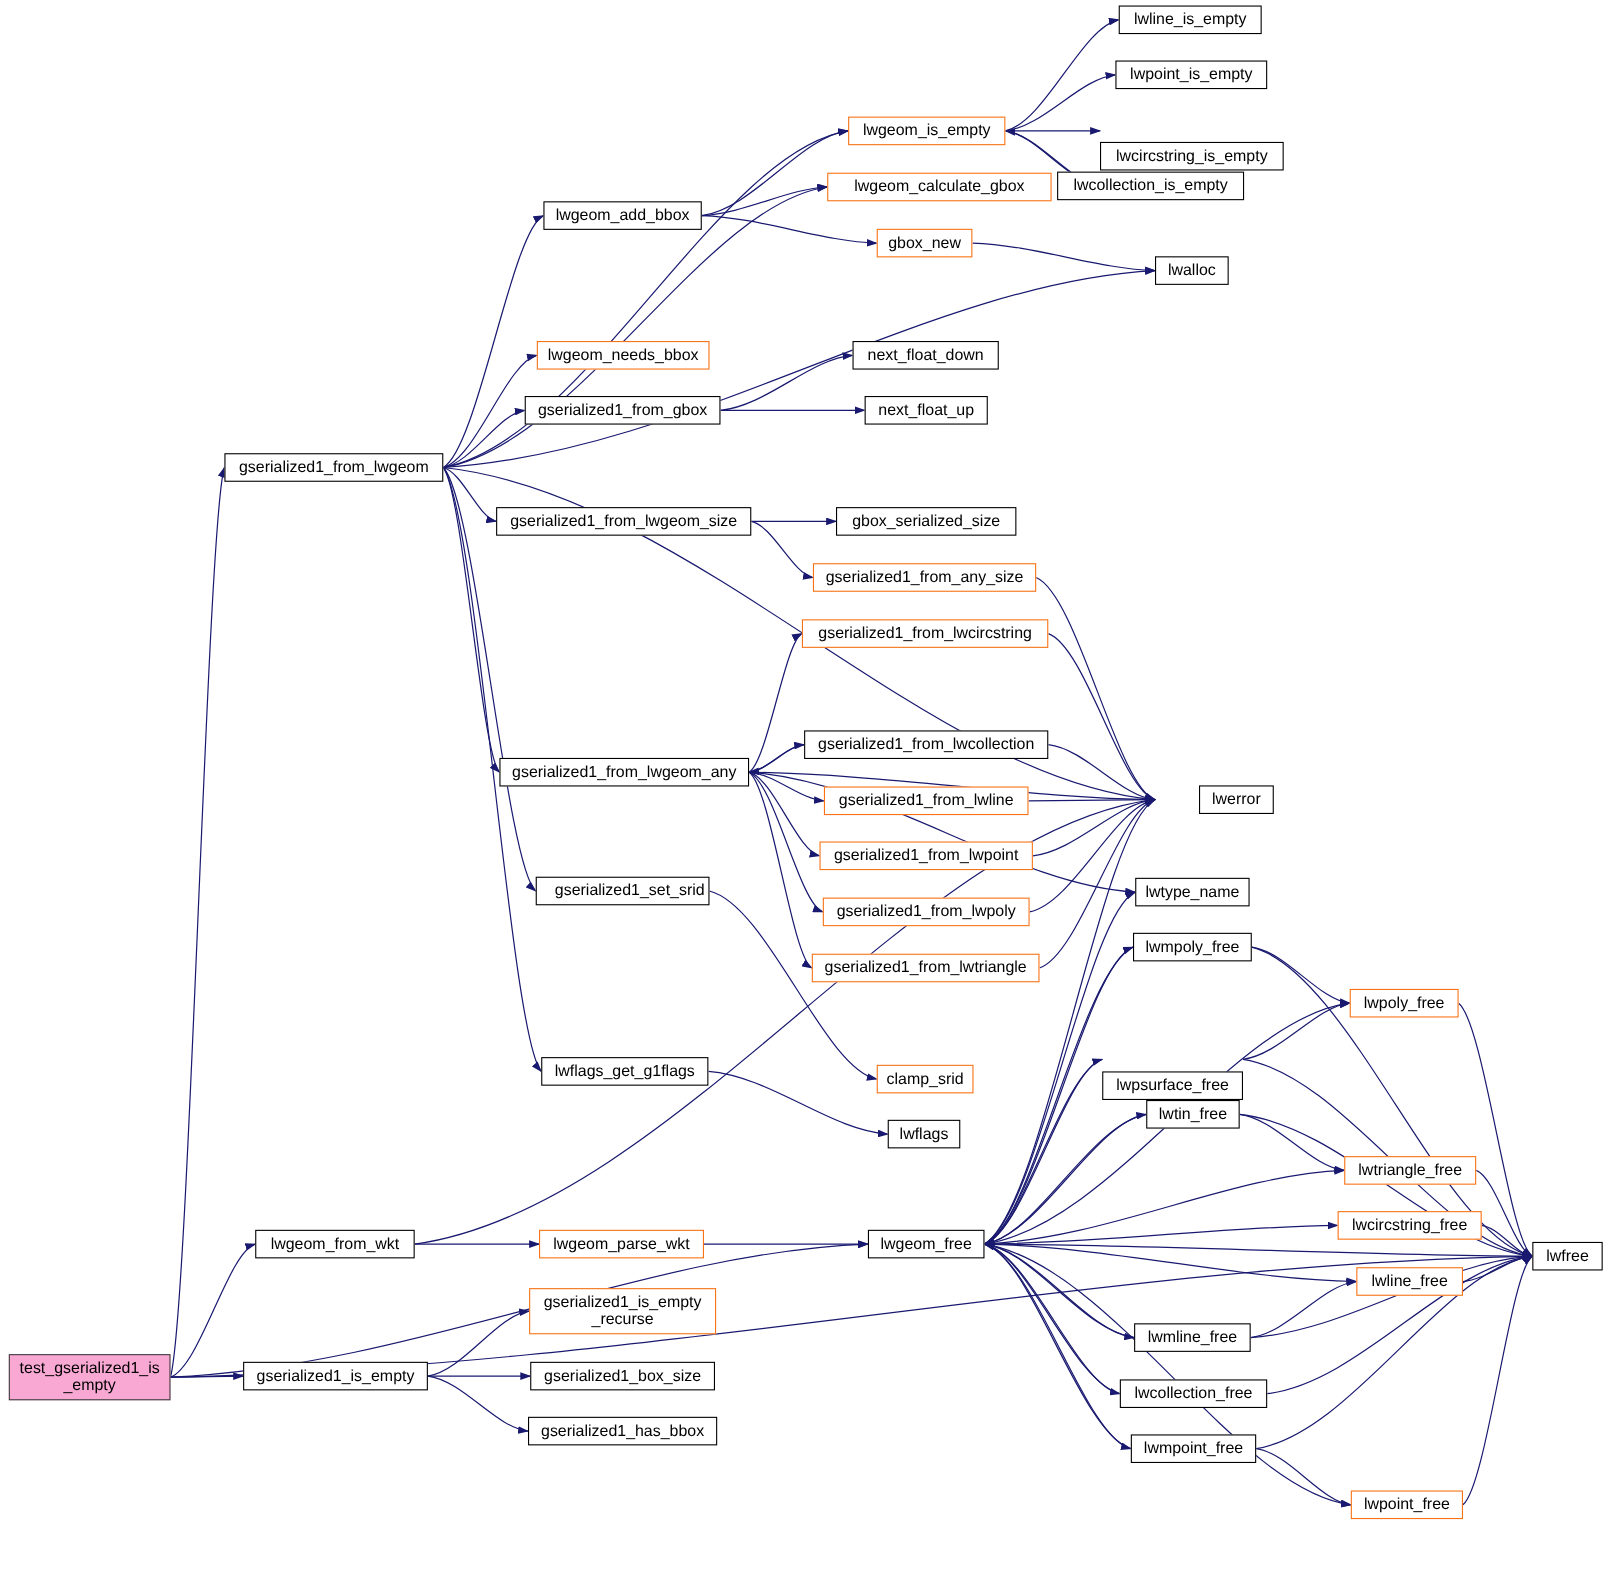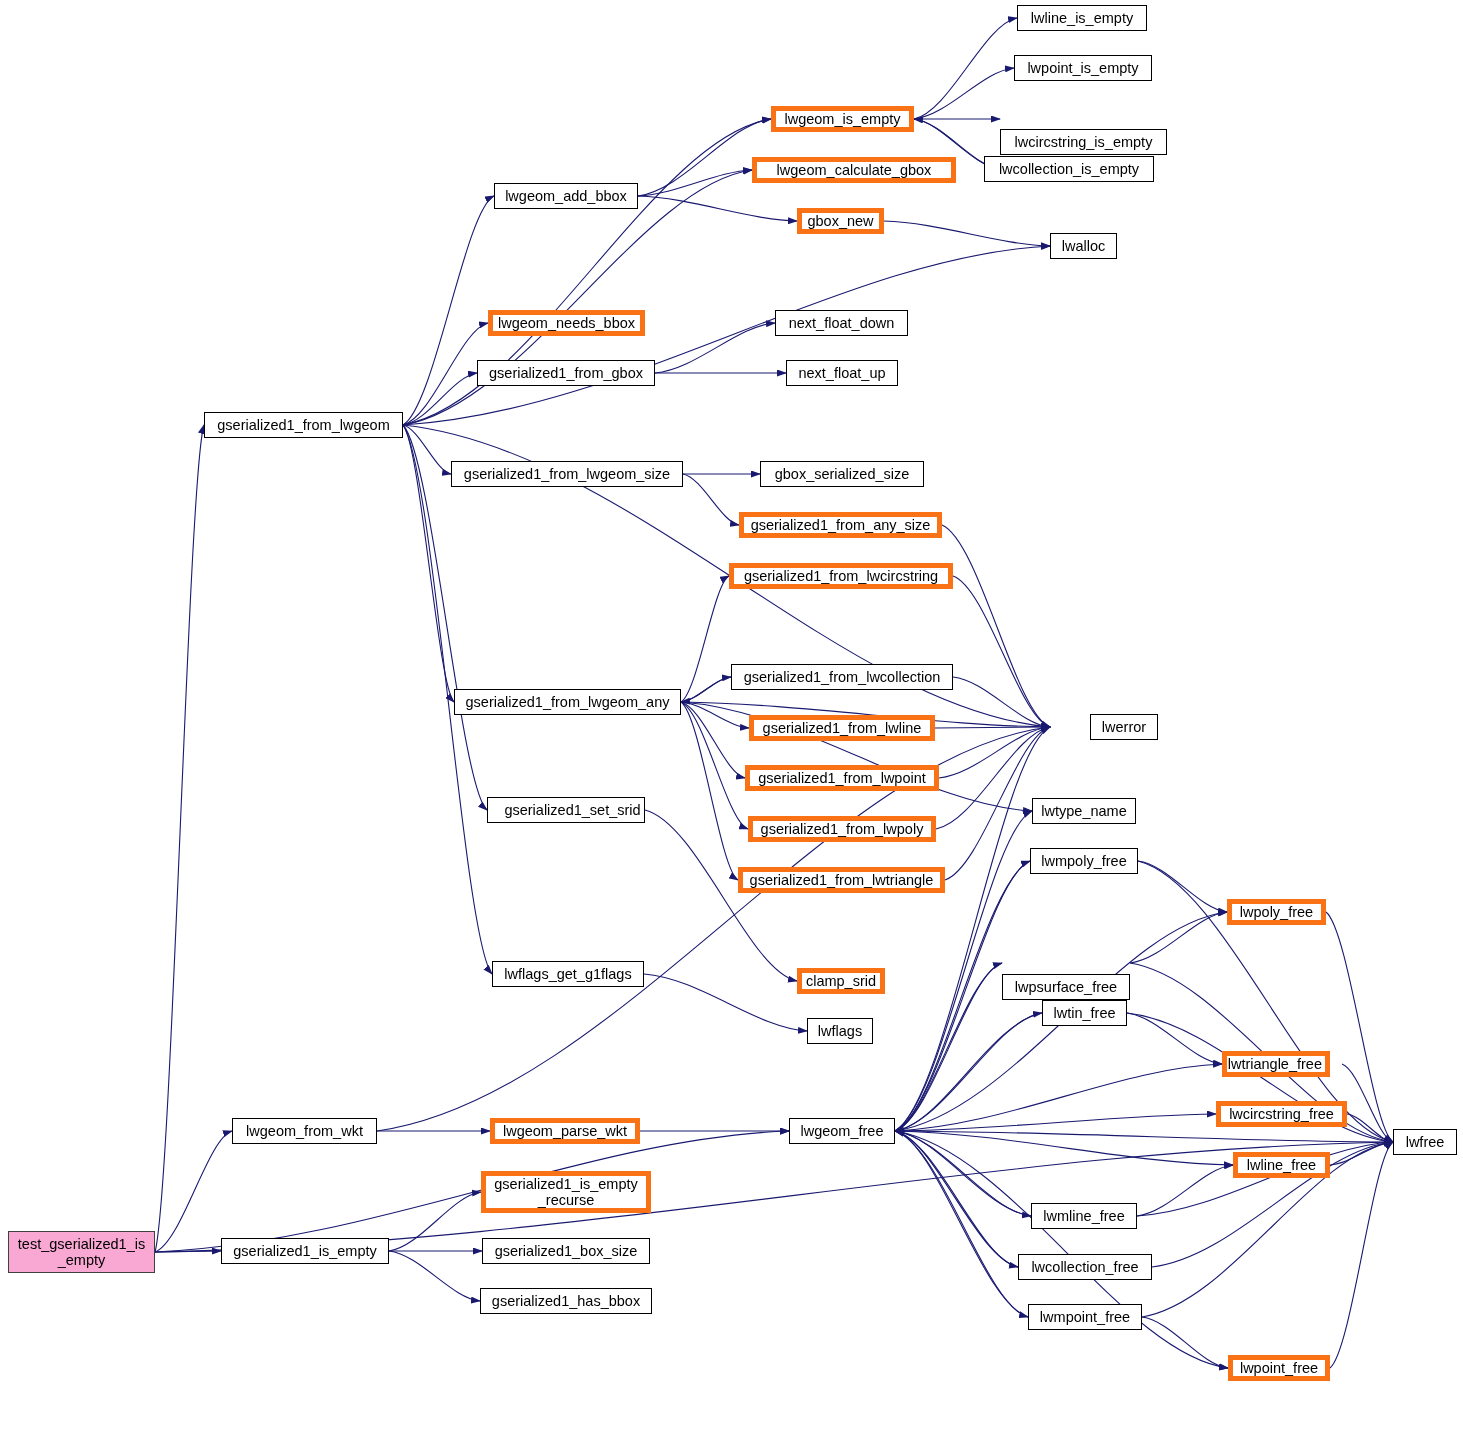--- a/index.html
+++ b/index.html
@@ -30,21 +30,21 @@
     justify-content: center;
     text-align: center;
     font-family: "Liberation Sans", sans-serif;
     font-size: 14.5px;
     color: #000000;
     line-height: 1.12;
     white-space: pre-line;
     cursor: pointer;
   }
   .node-box.red {
-    border: 5px solid #f97316;
+    border: 1px solid #f97316;
   }
   .node-box.root {
     background: #f9a8d4;
     border: 1px solid #404040;
   }
   .node-label {
     display: block;
     padding: 0 3px;
     white-space: pre-line;
   }
@@ -182,28 +182,28 @@
       <div class="node-box red" style="left: 745px; top: 765px; width: 194px; height: 26px;"><span class="node-label">gserialized1_from_lwpoint</span></div>
       <div class="node-box red" style="left: 748px; top: 816px; width: 188px; height: 26px;"><span class="node-label">gserialized1_from_lwpoly</span></div>
       <div class="node-box red" style="left: 738px; top: 867px; width: 207px; height: 26px;"><span class="node-label">gserialized1_from_lwtriangle</span></div>
       <div class="node-box red" style="left: 797px; top: 968px; width: 88px; height: 26px;"><span class="node-label">clamp_srid</span></div>
       <div class="node-box" style="left: 807px; top: 1018px; width: 66px; height: 26px;"><span class="node-label">lwflags</span></div>
       <div class="node-box" style="left: 789px; top: 1118px; width: 106px; height: 26px;"><span class="node-label">lwgeom_free</span></div>
       <div class="node-box" style="left: 1050px; top: 233px; width: 67px; height: 26px;"><span class="node-label">lwalloc</span></div>
       <div class="node-box" style="left: 1017px; top: 5px; width: 130px; height: 26px;"><span class="node-label">lwline_is_empty</span></div>
       <div class="node-box" style="left: 1014px; top: 55px; width: 138px; height: 26px;"><span class="node-label">lwpoint_is_empty</span></div>
       <div class="node-box" style="left: 1000px; top: 106px; width: 167px; height: 26px; margin-top: 23px;"><span class="node-label">lwcircstring_is_empty</span></div>
-      <div class="node-box" style="left: 984px; top: 156px; width: 170px; height: 26px;"><span class="node-label">lwcollection_is_empty</span></div>
+      <div class="node-box" style="left: 961px; top: 156px; width: 170px; height: 26px;"><span class="node-label">lwcollection_is_empty</span></div>
       <div class="node-box" style="left: 1090px; top: 714px; width: 68px; height: 26px;"><span class="node-label">lwerror</span></div>
       <div class="node-box" style="left: 1032px; top: 798px; width: 104px; height: 26px;"><span class="node-label">lwtype_name</span></div>
       <div class="node-box" style="left: 1030px; top: 848px; width: 108px; height: 26px;"><span class="node-label">lwmpoly_free</span></div>
       <div class="node-box red" style="left: 1227px; top: 899px; width: 99px; height: 26px;"><span class="node-label">lwpoly_free</span></div>
       <div class="node-box" style="left: 1002px; top: 950px; width: 128px; height: 26px; margin-top: 24px;"><span class="node-label">lwpsurface_free</span></div>
       <div class="node-box" style="left: 1042px; top: 1000px; width: 85px; height: 26px;"><span class="node-label">lwtin_free</span></div>
-      <div class="node-box red" style="left: 1222px; top: 1051px; width: 108px; height: 26px; justify-content: flex-end;"><span class="node-label">lwtriangle_free</span></div>
+      <div class="node-box red" style="left: 1222px; top: 1051px; width: 120px; height: 26px;"><span class="node-label">lwtriangle_free</span></div>
       <div class="node-box red" style="left: 1216px; top: 1101px; width: 131px; height: 26px;"><span class="node-label">lwcircstring_free</span></div>
       <div class="node-box red" style="left: 1233px; top: 1152px; width: 97px; height: 26px;"><span class="node-label">lwline_free</span></div>
       <div class="node-box" style="left: 1031px; top: 1203px; width: 106px; height: 26px;"><span class="node-label">lwmline_free</span></div>
       <div class="node-box" style="left: 1018px; top: 1254px; width: 134px; height: 26px;"><span class="node-label">lwcollection_free</span></div>
       <div class="node-box" style="left: 1028px; top: 1304px; width: 114px; height: 26px;"><span class="node-label">lwmpoint_free</span></div>
       <div class="node-box red" style="left: 1228px; top: 1355px; width: 102px; height: 26px;"><span class="node-label">lwpoint_free</span></div>
       <div class="node-box" style="left: 1393px; top: 1129px; width: 64px; height: 26px;"><span class="node-label">lwfree</span></div>
     </div>
 </div>
 

